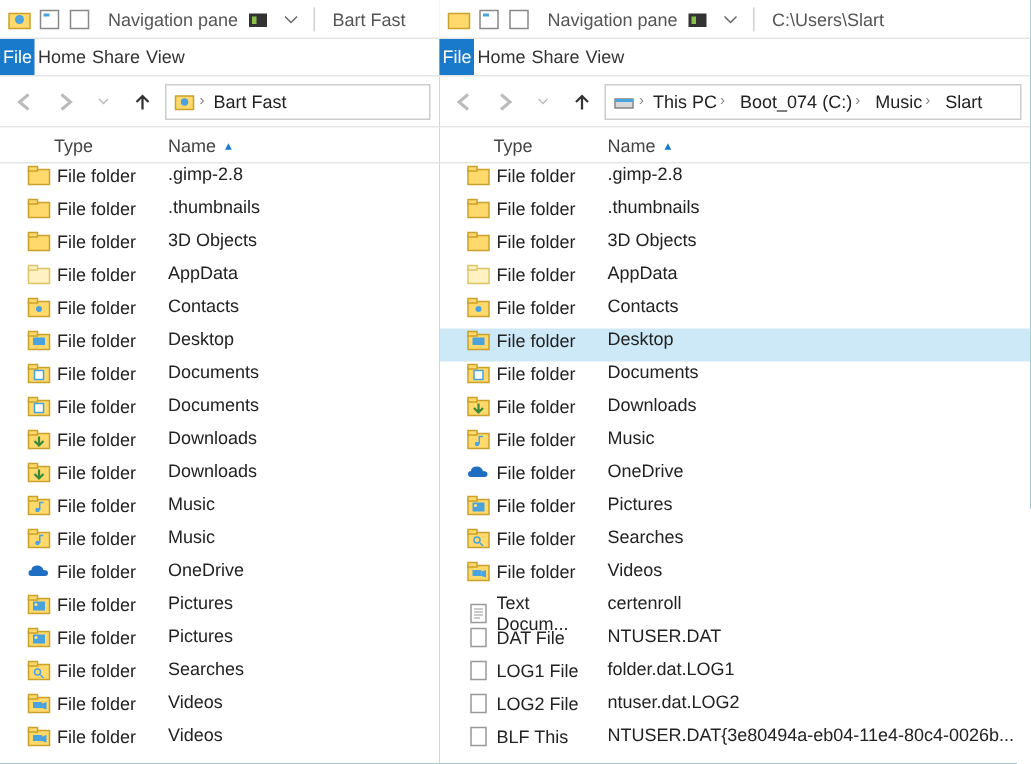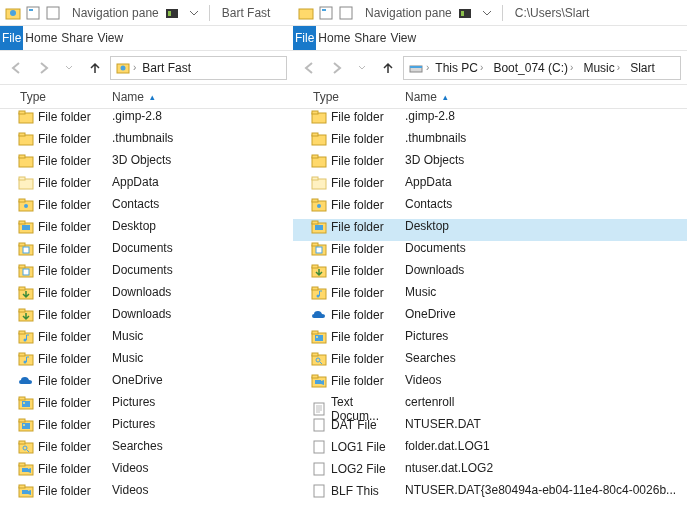--- a/index.html
+++ b/index.html
@@ -16,21 +16,21 @@
 .tab { padding: 0 2px; display: flex; align-items: center; color: #333; cursor: default; }
 .tab-file { background: #1979ca; color: #fff; font-size: 12px; }
 .nav-row { height: 34px; display: flex; align-items: center; padding: 0 6px; gap: 4px; border-bottom: 1px solid #e5e5e5; }
 .nav-btn { width: 22px; height: 22px; display: flex; align-items: center; justify-content: center; color: #888; }
 .nav-btn.active { color: #333; }
 .crumb-bar { flex: 1; height: 24px; border: 1px solid #ccc; display: flex; align-items: center; padding: 0 4px; gap: 2px; background:#fff; }
 .crumb-icon { width: 16px; height: 16px; display:flex; align-items:center; justify-content:center; }
 .crumb { padding: 0 4px; font-size: 12px; color: #222; display:flex; align-items:center; gap:2px; }
 .crumb-sep { color:#888; font-size:10px; }
 .headers { height: 24px; display: flex; align-items: center; border-bottom: 1px solid #e5e5e5; color:#444; }
-.col-type { width: 108px; padding-left: 20px; }
+.col-type { width: 108px; padding-left: 36px; }
 .col-name { flex:1; padding-left: 4px; display:flex; align-items:center; gap:6px; }
 .sort-ind { color:#1979ca; font-size:9px; }
 .list { flex:1; overflow:hidden; }
 .row { height: 22px; display:flex; align-items:flex-start; }
 .row.selected { background:#cde8f7; }
 .cell-type { width:108px; display:flex; align-items:center; gap:4px; padding-left:18px; color:#222; }
 .cell-name { flex:1; padding-left:4px; color:#222; white-space:nowrap; overflow:hidden; text-overflow:ellipsis; }
 .ficon { width:16px; height:16px; display:flex; align-items:center; justify-content:center; }
 
 svg { display:block; }

